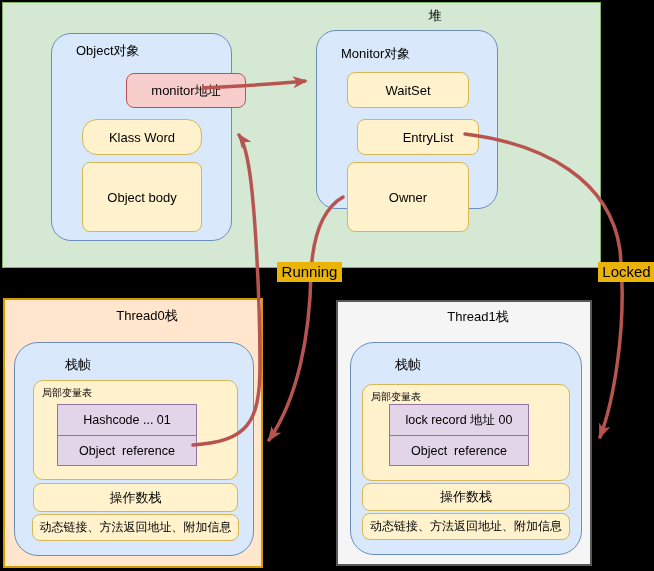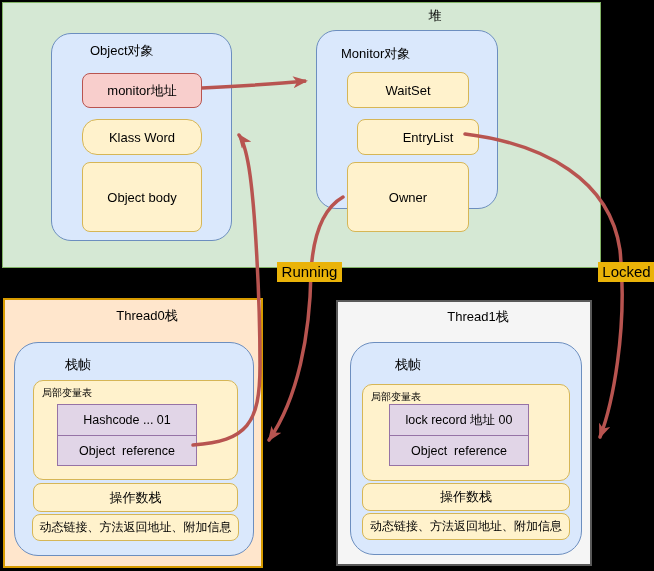--- a/index.html
+++ b/index.html
@@ -13,21 +13,21 @@
   .heap-label{left:400px;top:4px;width:64px;text-align:center;font-size:13px;}
   .bluebox{background:#dae8fc;border:1.5px solid #6c8ebf;border-radius:20px;}
   .obj-box{left:50px;top:32px;width:181px;height:208px;}
   .mon-box{left:315px;top:29px;width:182px;height:179px;}
   .box-title{font-size:13px;white-space:nowrap;}
   .field{
     display:flex;align-items:center;justify-content:center;
     background:#fff2cc;border:1.5px solid #d6b656;border-radius:8px;
     font-size:13px;text-align:center;
   }
-  .field.red{background:#f8cecc;border-color:#b85450;}
+  .field.red{background:#f8cecc;border-color:#b85450;margin-left:44px;}
   
   .thread0{left:3px;top:298px;width:260px;height:270px;background:#ffe6cc;border:2px solid #d79b00;}
   .thread1{left:336px;top:300px;width:256px;height:266px;background:#f5f5f5;border:2px solid #595959;}
   .thread-title{left:0;top:7px;width:100%;text-align:center;font-size:13px;padding-left:28px;}
   .frame{background:#dae8fc;border:1.5px solid #6c8ebf;border-radius:24px;text-decoration:underline;}
   .frame0{left:9px;top:42px;width:240px;height:214px;}
   .frame1{left:12px;top:40px;width:232px;height:213px;}
   .frame-label{font-size:13px;}
   .lvt{background:#fff2cc;border:1.5px solid #d6b656;border-radius:10px;}
   .lvt-label{left:8px;top:5px;font-size:10px;}
@@ -55,21 +55,21 @@
 </style>
 </head>
 <body>
 
 <div id="canvas">
 
   <div class="abs heap">
     <div class="abs heap-label">堆</div>
 
     <div class="abs bluebox obj-box" style="left:48px;top:30px;">
-      <div class="abs box-title" style="left:38px;top:8px;">Object对象</div>
+      <div class="abs box-title" style="left:24px;top:8px;">Object对象</div>
       <div class="abs field red" style="left:30px;top:39px;width:120px;height:35px;">monitor地址</div>
       <div class="abs field" style="left:30px;top:85px;width:120px;height:36px;border-radius:15px;">Klass Word</div>
       <div class="abs field" style="left:30px;top:128px;width:120px;height:70px;">Object body</div>
     </div>
 
     <div class="abs bluebox mon-box" style="left:313px;top:27px;">
       <div class="abs box-title" style="left:24px;top:14px;">Monitor对象</div>
       <div class="abs field" style="left:30px;top:41px;width:122px;height:36px;">WaitSet</div>
       <div class="abs field" style="left:40px;top:88px;width:122px;height:36px;padding-left:20px;">EntryList</div>
       <div class="abs field" style="left:30px;top:131px;width:122px;height:70px;">Owner</div>

